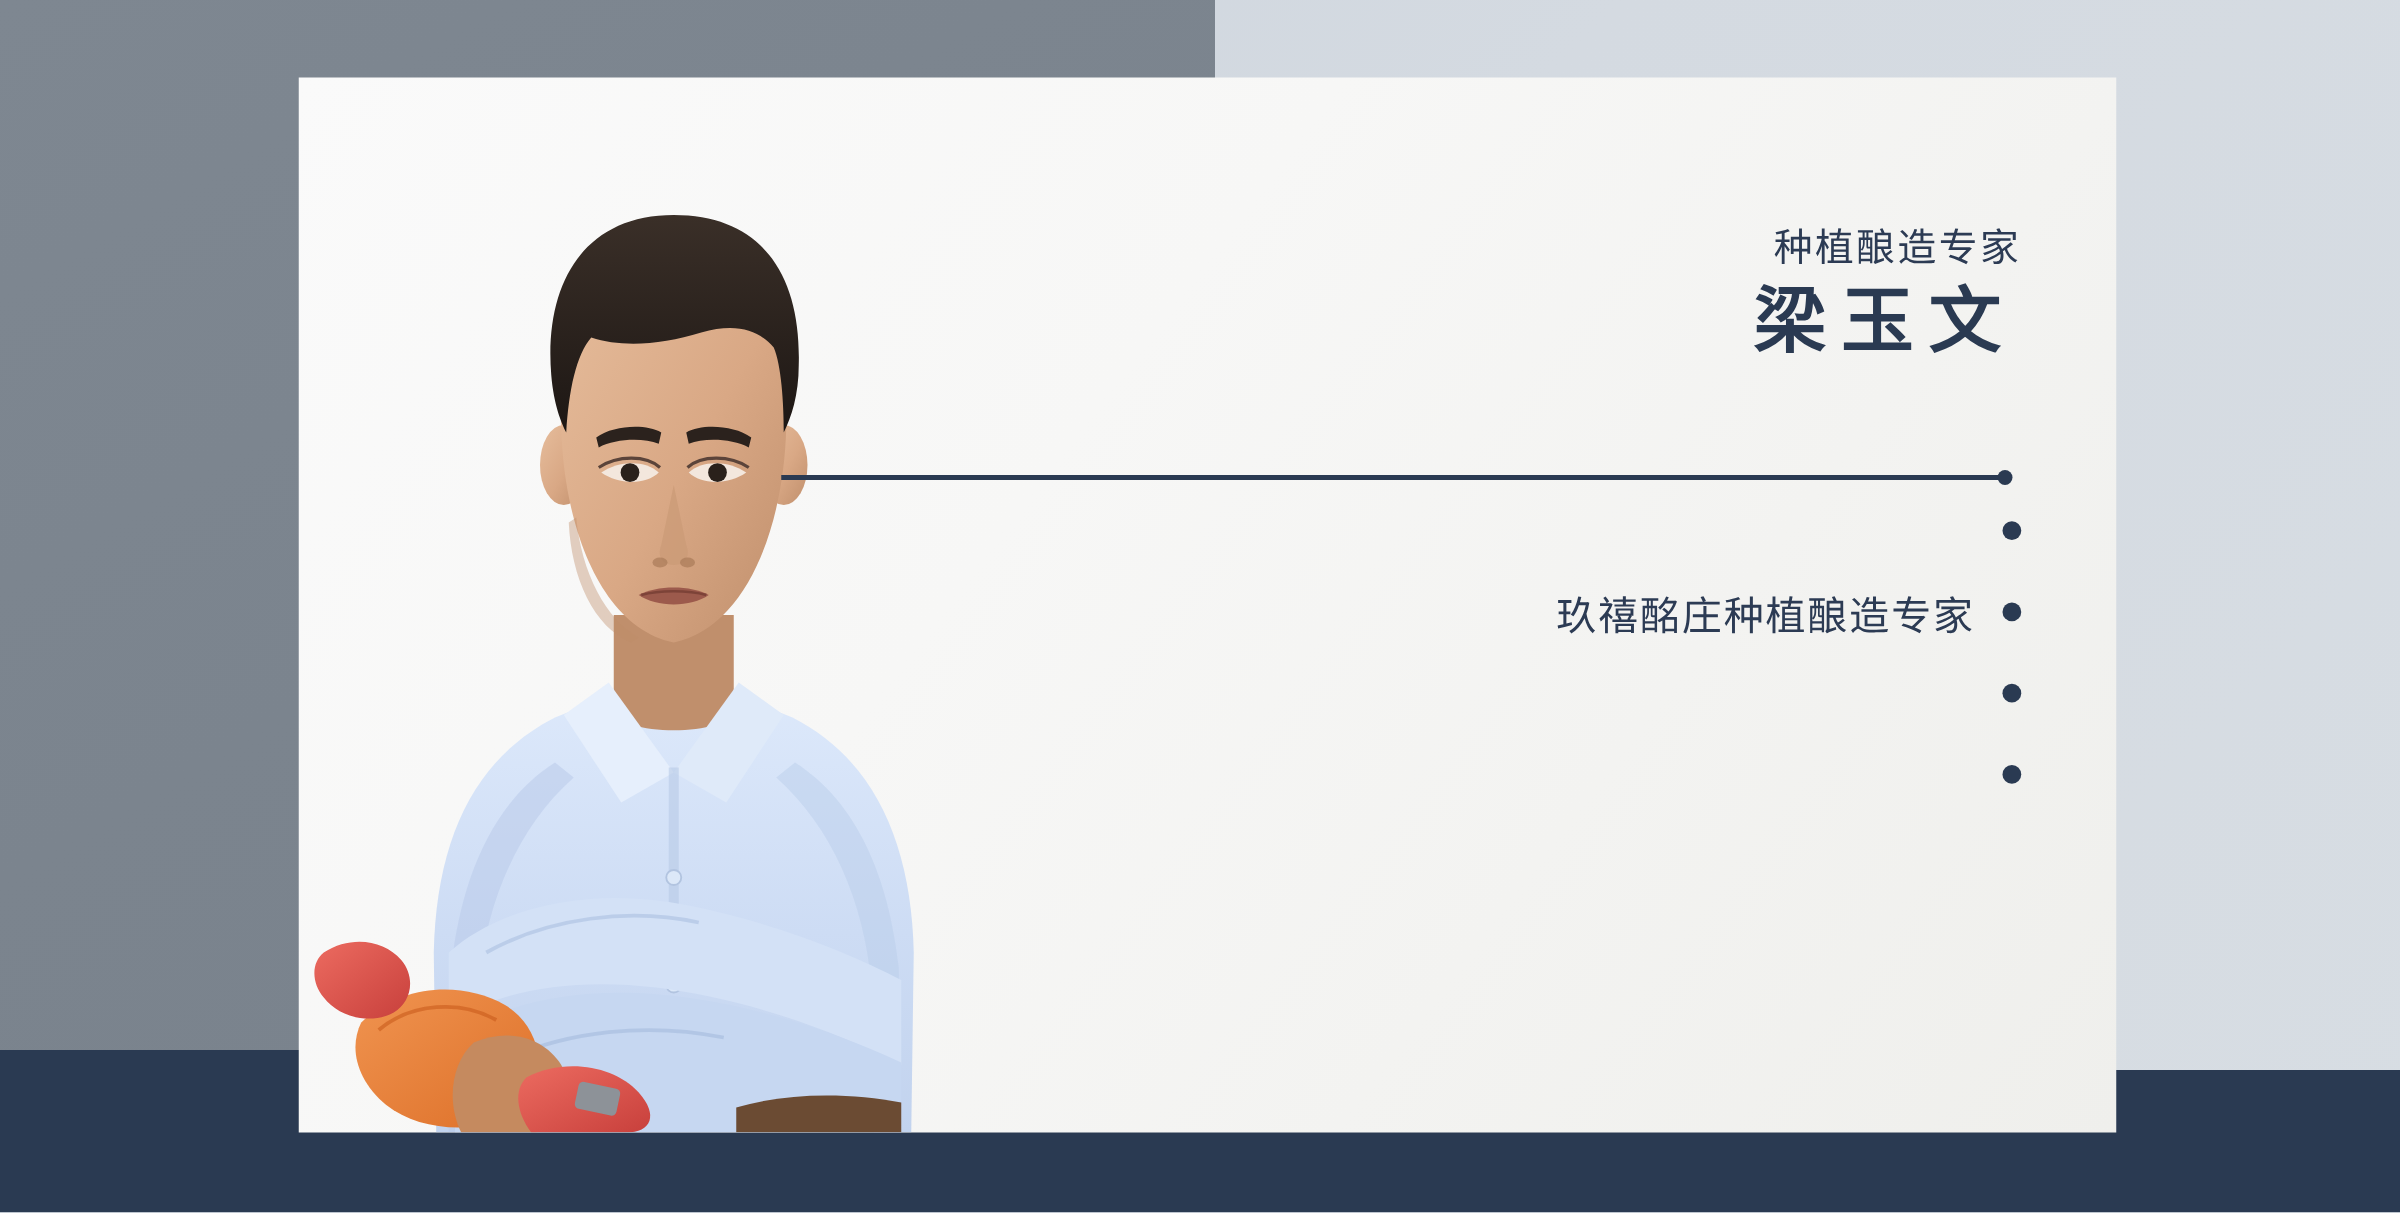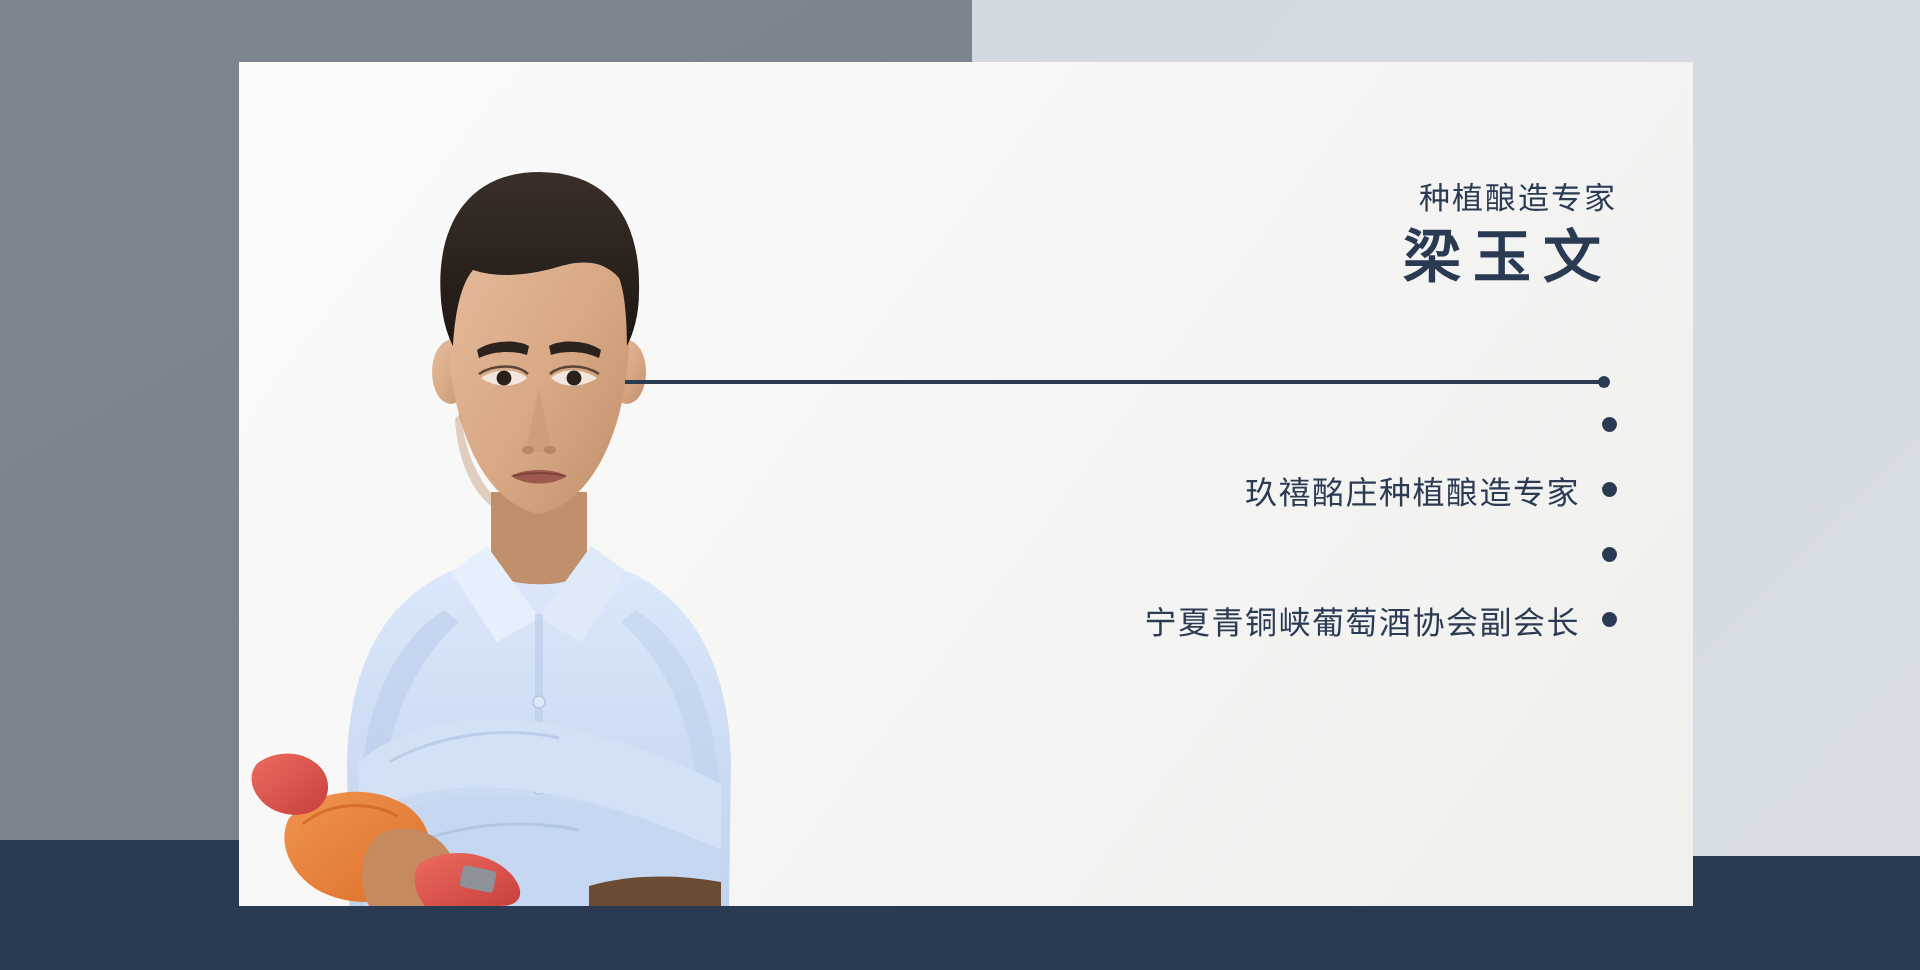--- a/index.html
+++ b/index.html
@@ -259,19 +259,18 @@
         <span class="credential-bullet"></span>
       </li>
       <li class="credential-item">
         <span class="credential-text">玖禧酩庄种植酿造专家</span>
         <span class="credential-bullet"></span>
       </li>
       <li class="credential-item">
         <span class="credential-bullet"></span>
       </li>
       <li class="credential-item">
-        <span class="credential-text">宁夏青铜峡葡萄酒协会副会长</span>
         <span class="credential-bullet"></span>
       </li>
     </ul>
 
   </div>
 </div>
 
 </body></html>

